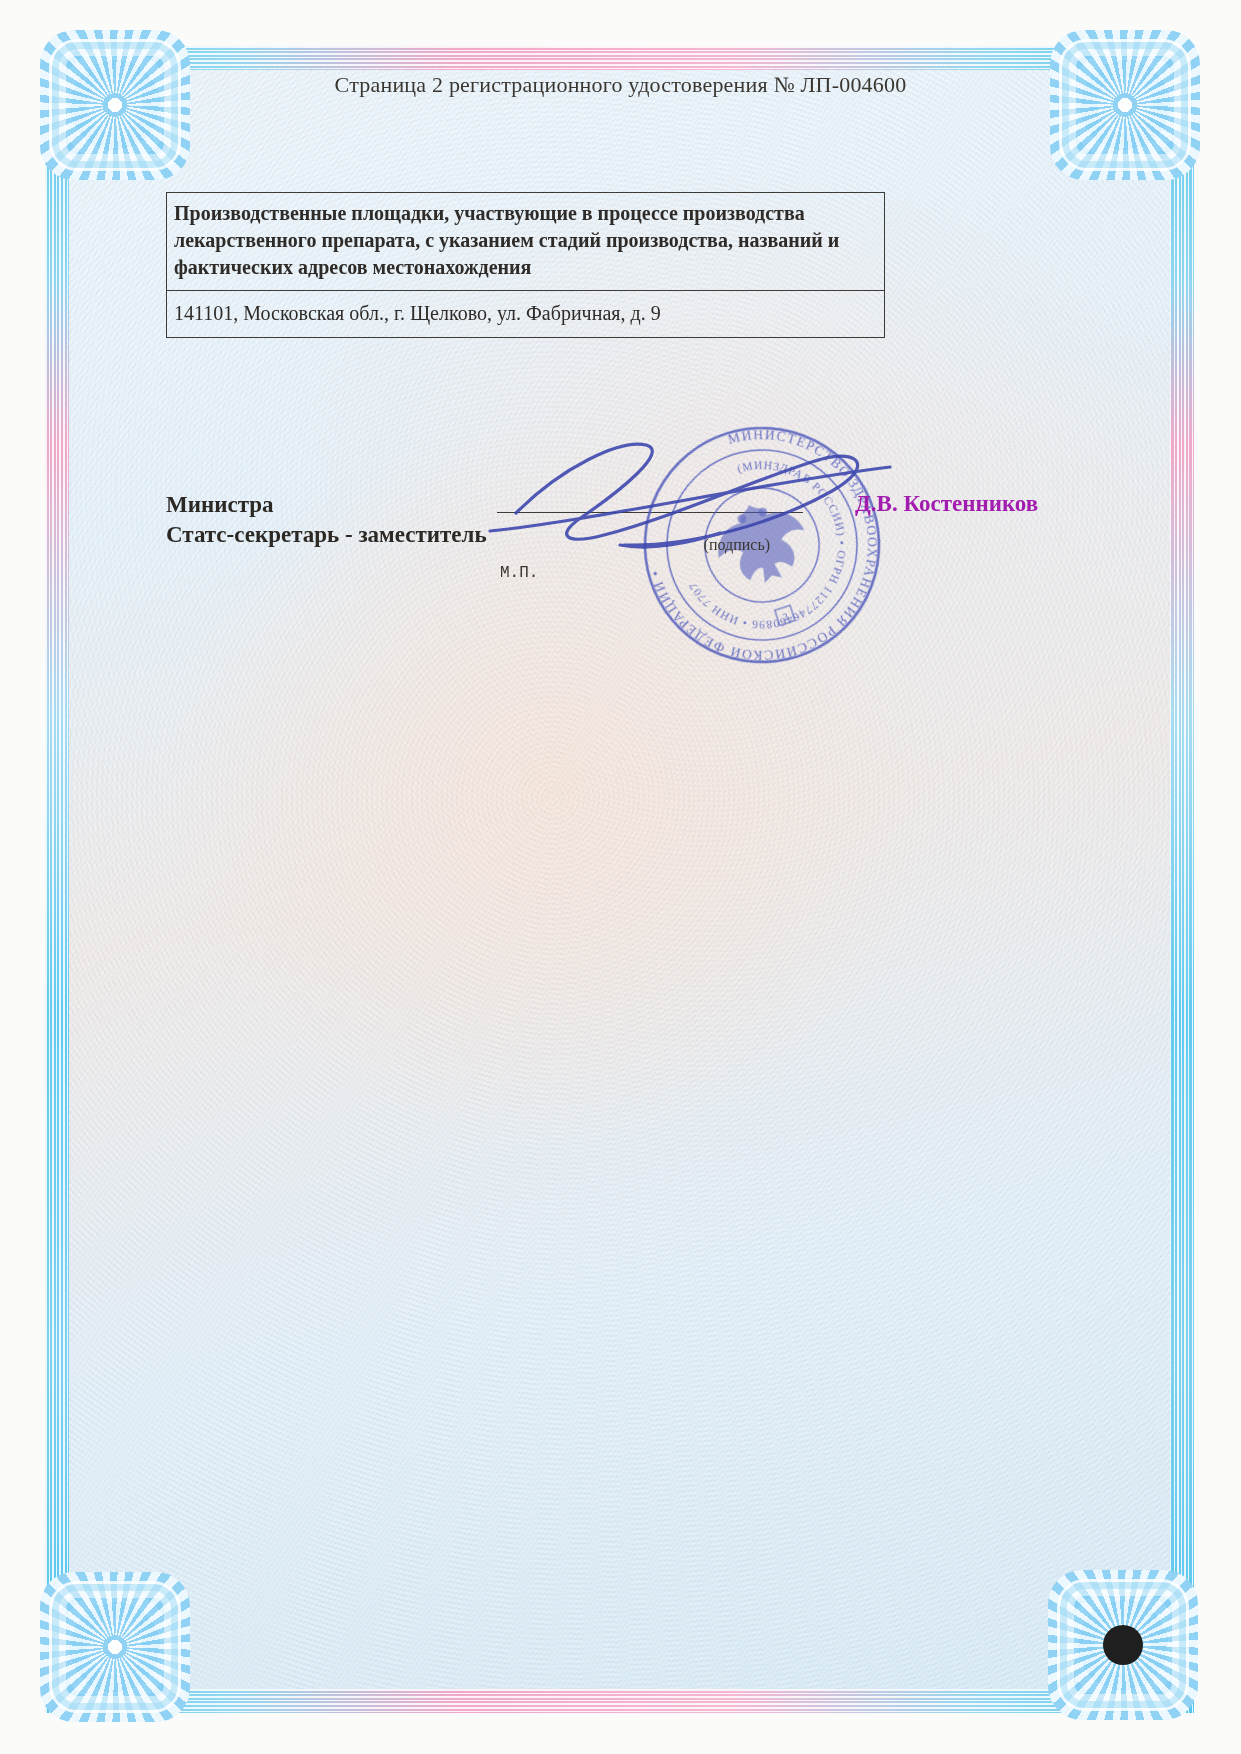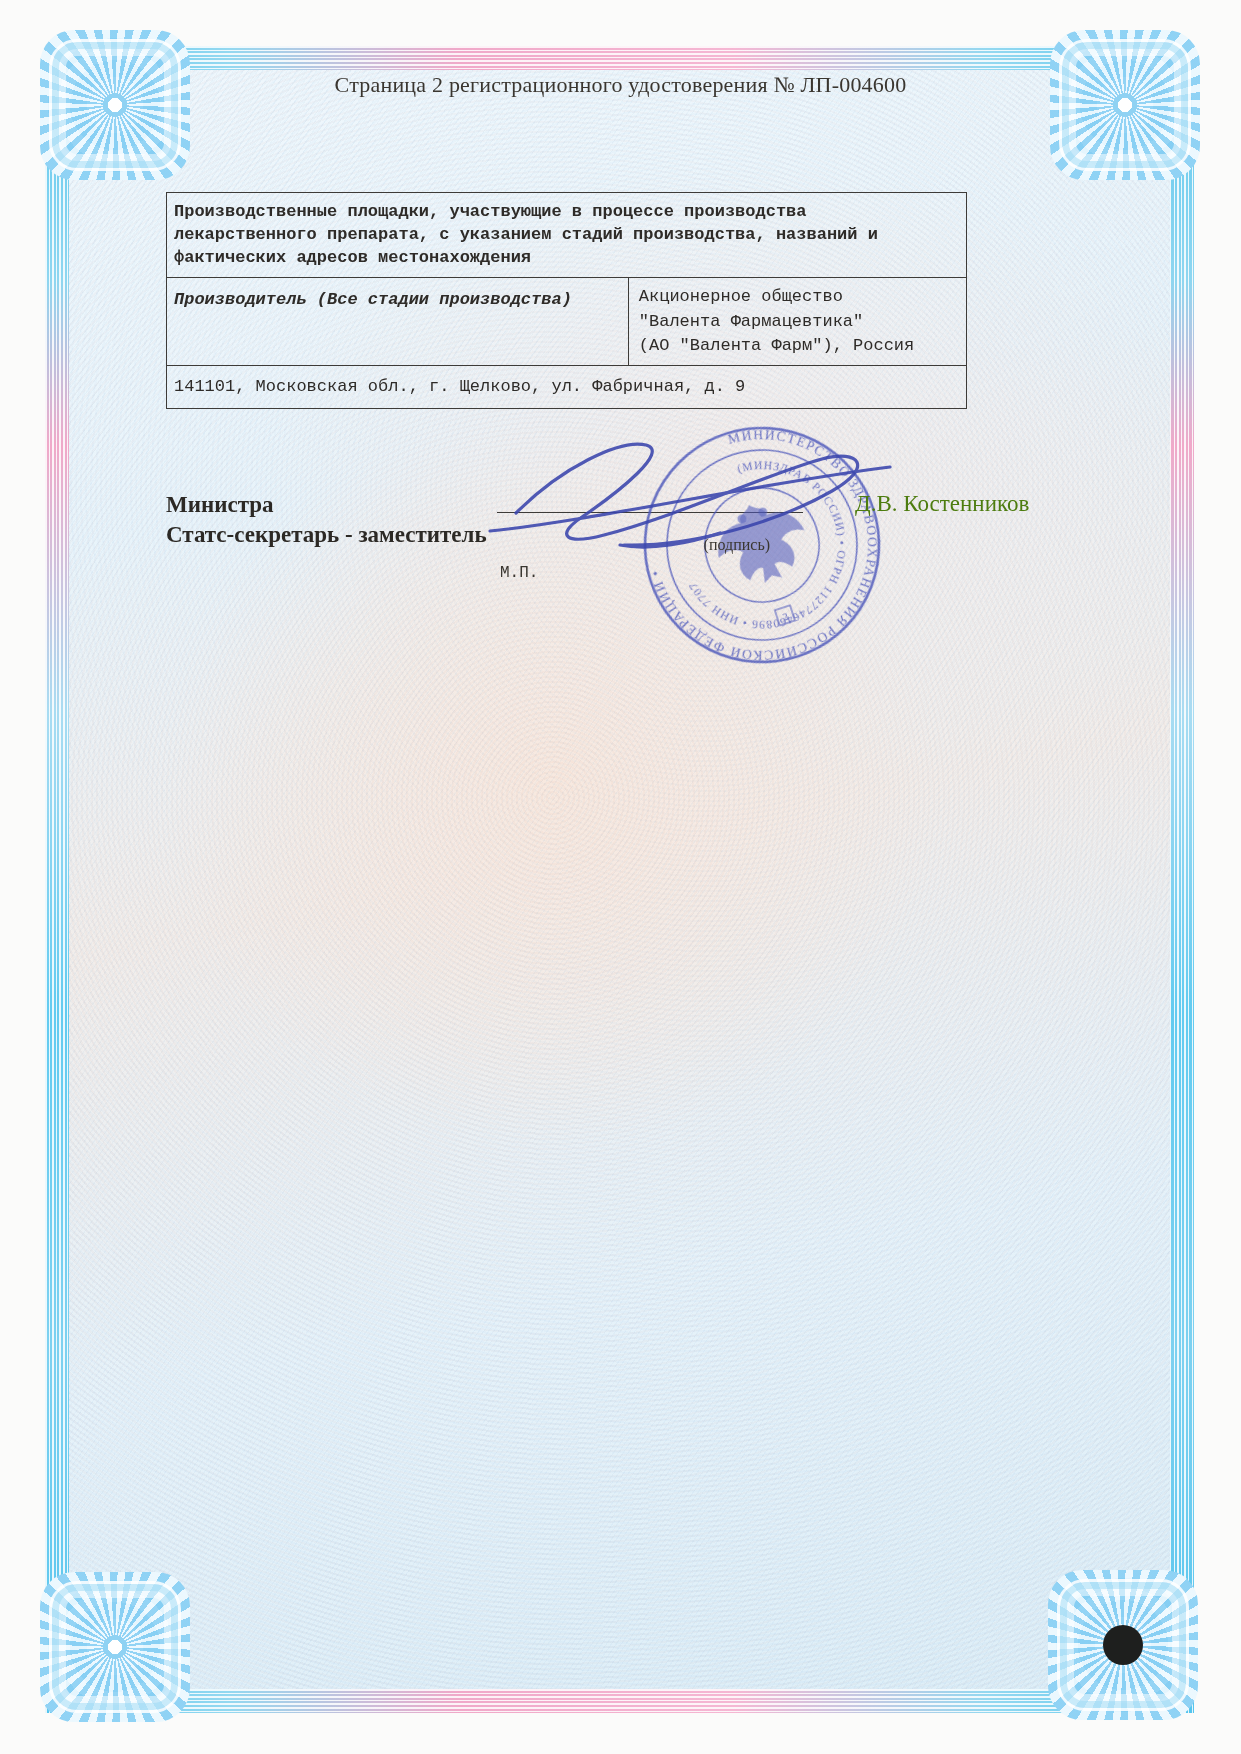--- a/index.html
+++ b/index.html
@@ -63,41 +63,41 @@
   }
 
   
   .doc-header {
     position:absolute; left:0; right:0; top:72px; text-align:center; z-index:5;
     font-size:22px; color:#3a3630; letter-spacing:0.2px;
   }
 
   
   .prod-table {
-    position:absolute; left:166px; top:192px; width:801px; z-index:5;
+    position:absolute; left:166px; top:192px; width:719px; z-index:5;
     border:1.6px solid #3d3b38; background:rgba(255,255,255,0.06);
-    font-size:17px; line-height:1.36;font-family:Liberation Mono, monospace;
+    font-size:20px; line-height:1.36;
   }
   .t-header { padding:7px 8px 8px 7px; font-weight:bold; border-bottom:1.6px solid #3d3b38; }
   .t-producer { display:flex; border-bottom:1.6px solid #3d3b38; }
   .t-producer-label {
     width:57.8%; padding:10px 8px 8px 7px;
     font-style:italic; font-weight:600; border-right:1.4px solid #3d3b38;
   }
   .t-producer-value { flex:1; padding:7px 6px 7px 10px; line-height:1.43; }
   .t-address { padding:9px 8px 10px 7px; }
 
   
   .sig-position {
     position:absolute; left:166px; top:490px; width:440px; z-index:5;
     font-weight:bold; font-size:23px; line-height:1.32; color:#2c2925;
   }
   .sig-name {
     position:absolute; left:855px; top:491px; z-index:7;
-    font-weight:normal; font-size:23px; color:#4d7c0f;
+    font-weight:bold; font-size:23px; color:#a21caf;
   }
   .sig-line {
     position:absolute; left:497px; top:512px; width:306px; z-index:5;
     border-top:1.6px solid #3d3b38;
   }
   .sig-caption {
     position:absolute; left:500px; top:536px; width:270px; z-index:7;
     text-align:right; font-size:16px; color:#3a3630;
   }
   .seal-caption {
@@ -122,28 +122,20 @@
 
   <div class="rosette rosette-tl"></div>
   <div class="rosette rosette-tr"></div>
   <div class="rosette rosette-bl"></div>
   <div class="rosette rosette-br"></div>
 
   <div class="doc-header">Страница 2 регистрационного удостоверения № ЛП-004600</div>
 
   <div class="prod-table">
     <div class="t-header">Производственные площадки, участвующие в процессе производства лекарственного препарата, с указанием стадий производства, названий и фактических адресов местонахождения</div>
-    <div class="t-producer">
-      <div class="t-producer-label">Производитель (Все стадии производства)</div>
-      <div class="t-producer-value">
-        <div>Акционерное общество</div>
-        <div>"Валента Фармацевтика"</div>
-        <div>(АО "Валента Фарм"), Россия</div>
-      </div>
-    </div>
     <div class="t-address">141101, Московская обл., г. Щелково, ул. Фабричная, д. 9</div>
   </div>
 
   <div class="sig-position">
     <div>Министра</div>
     <div>Статс-секретарь - заместитель</div>
   </div>
 
   <div class="sig-line"></div>
   <div class="sig-caption">(подпись)</div>

